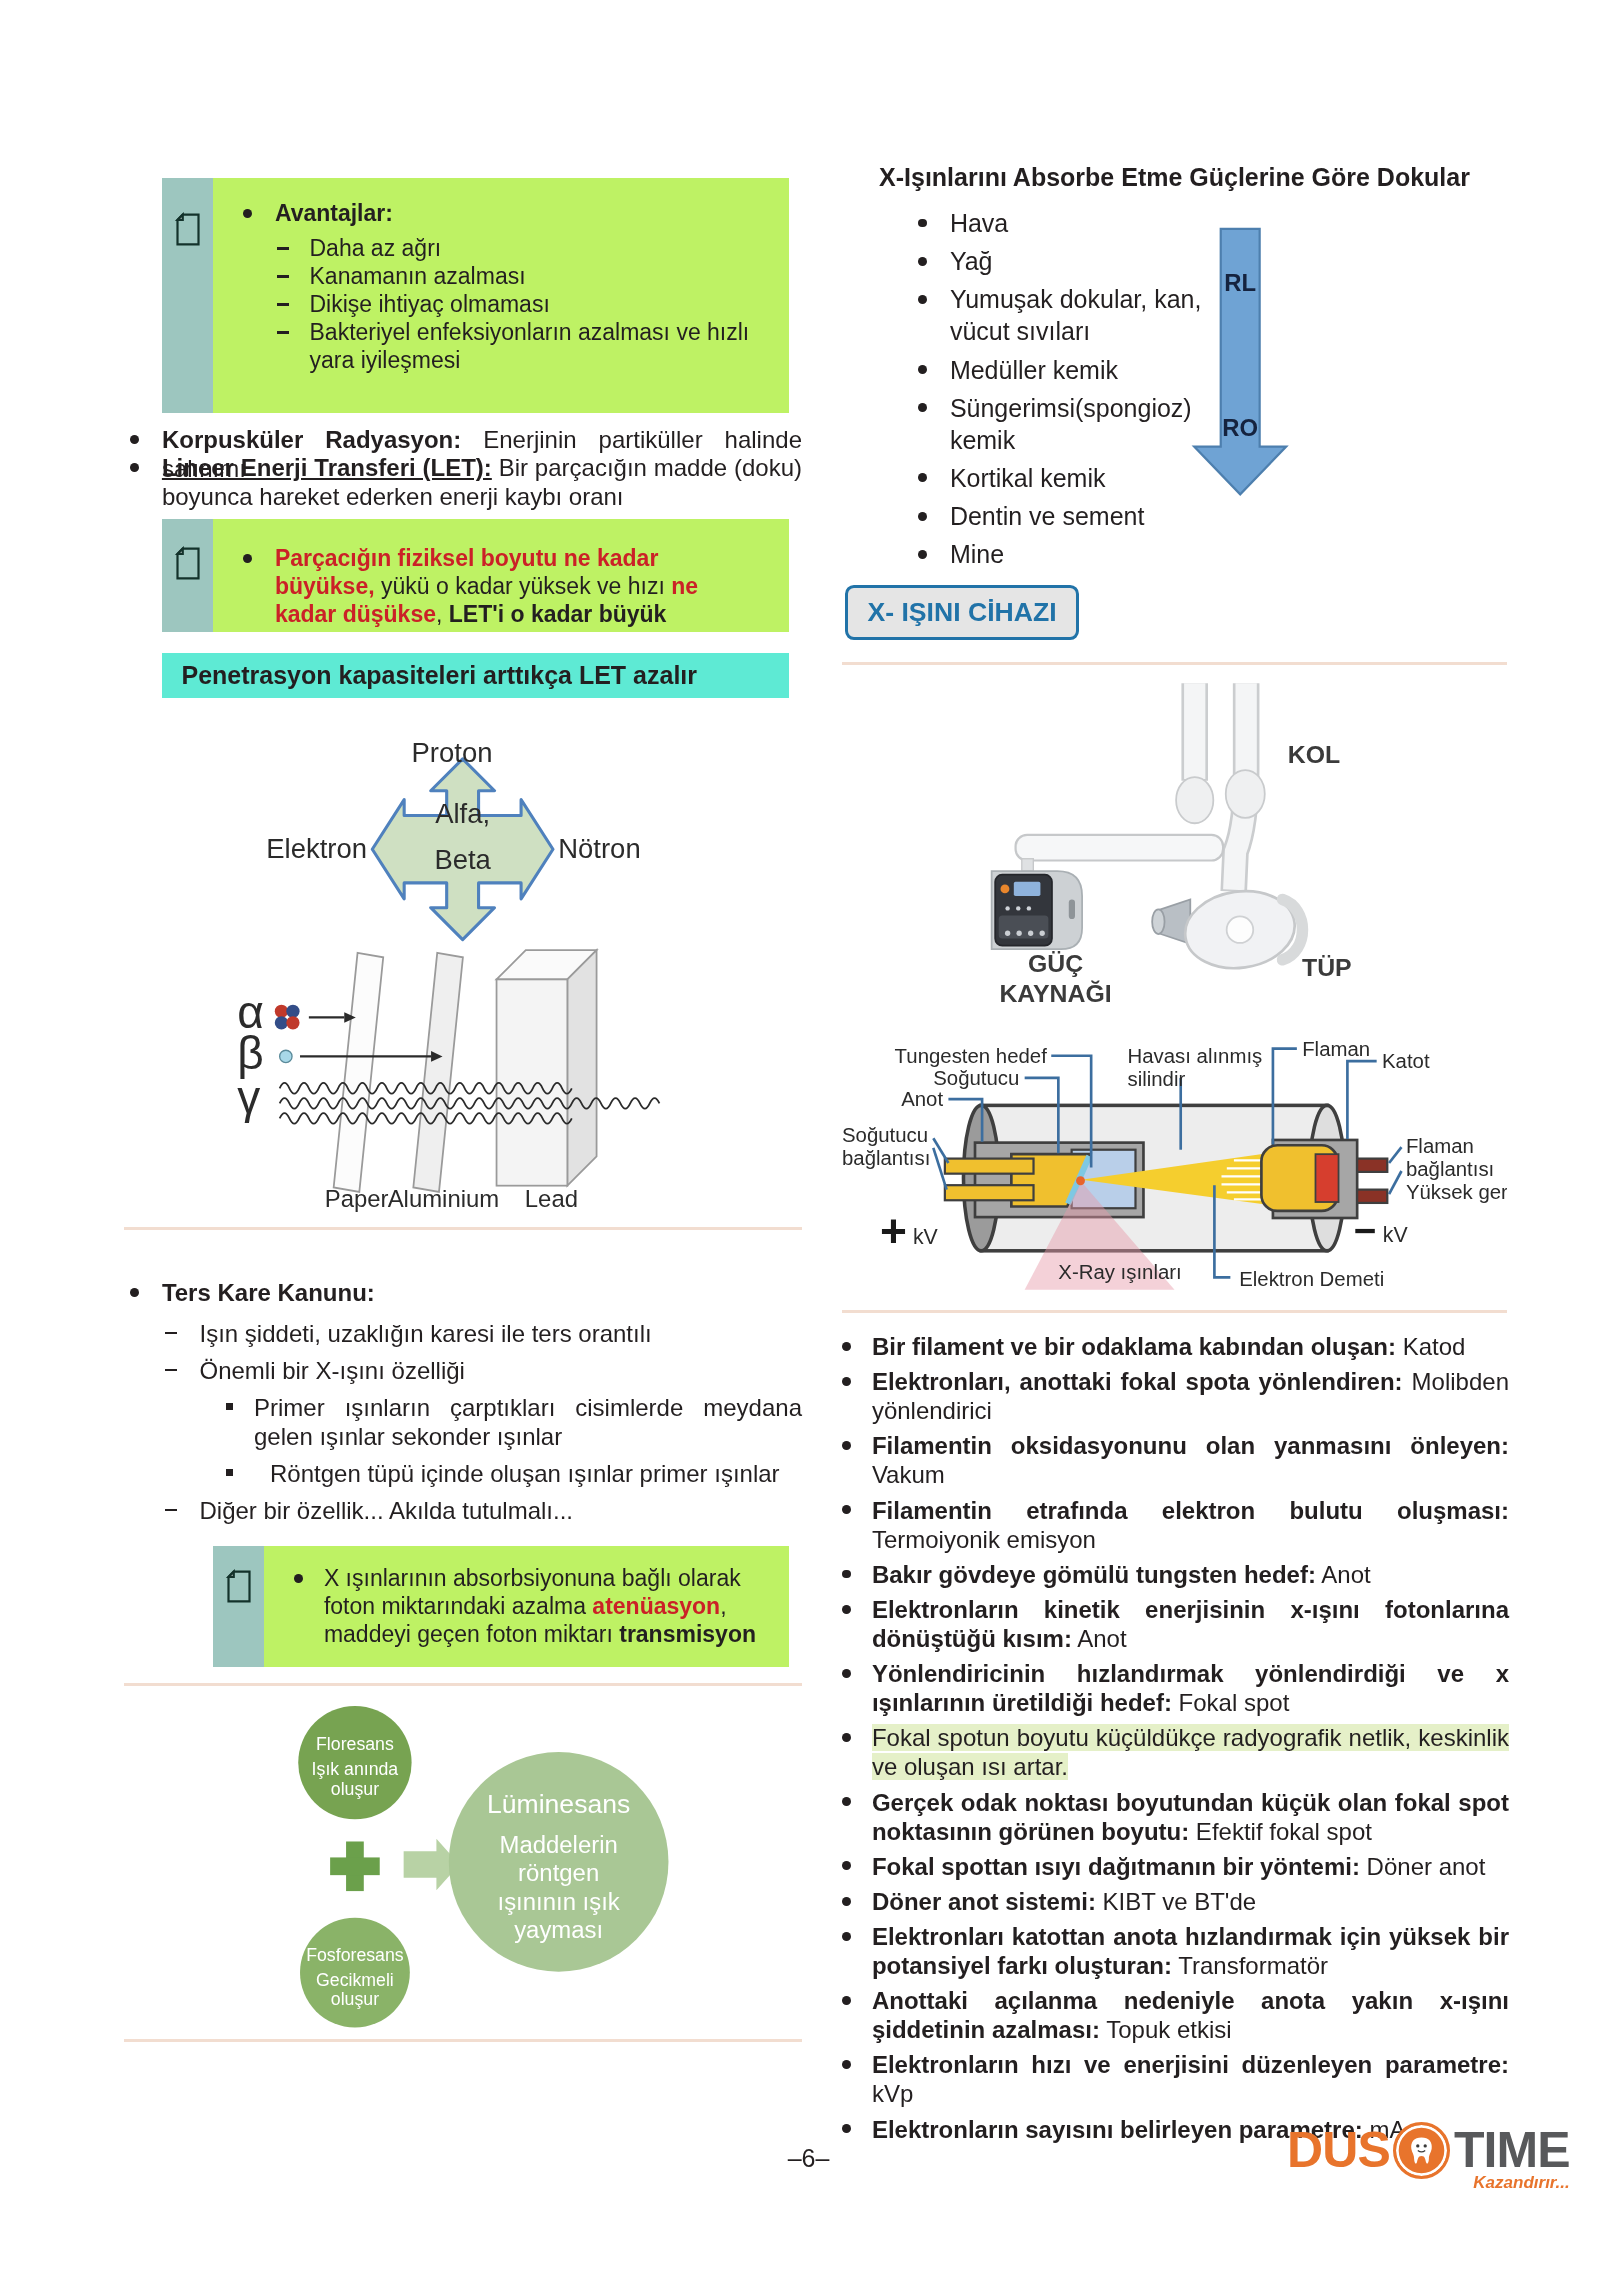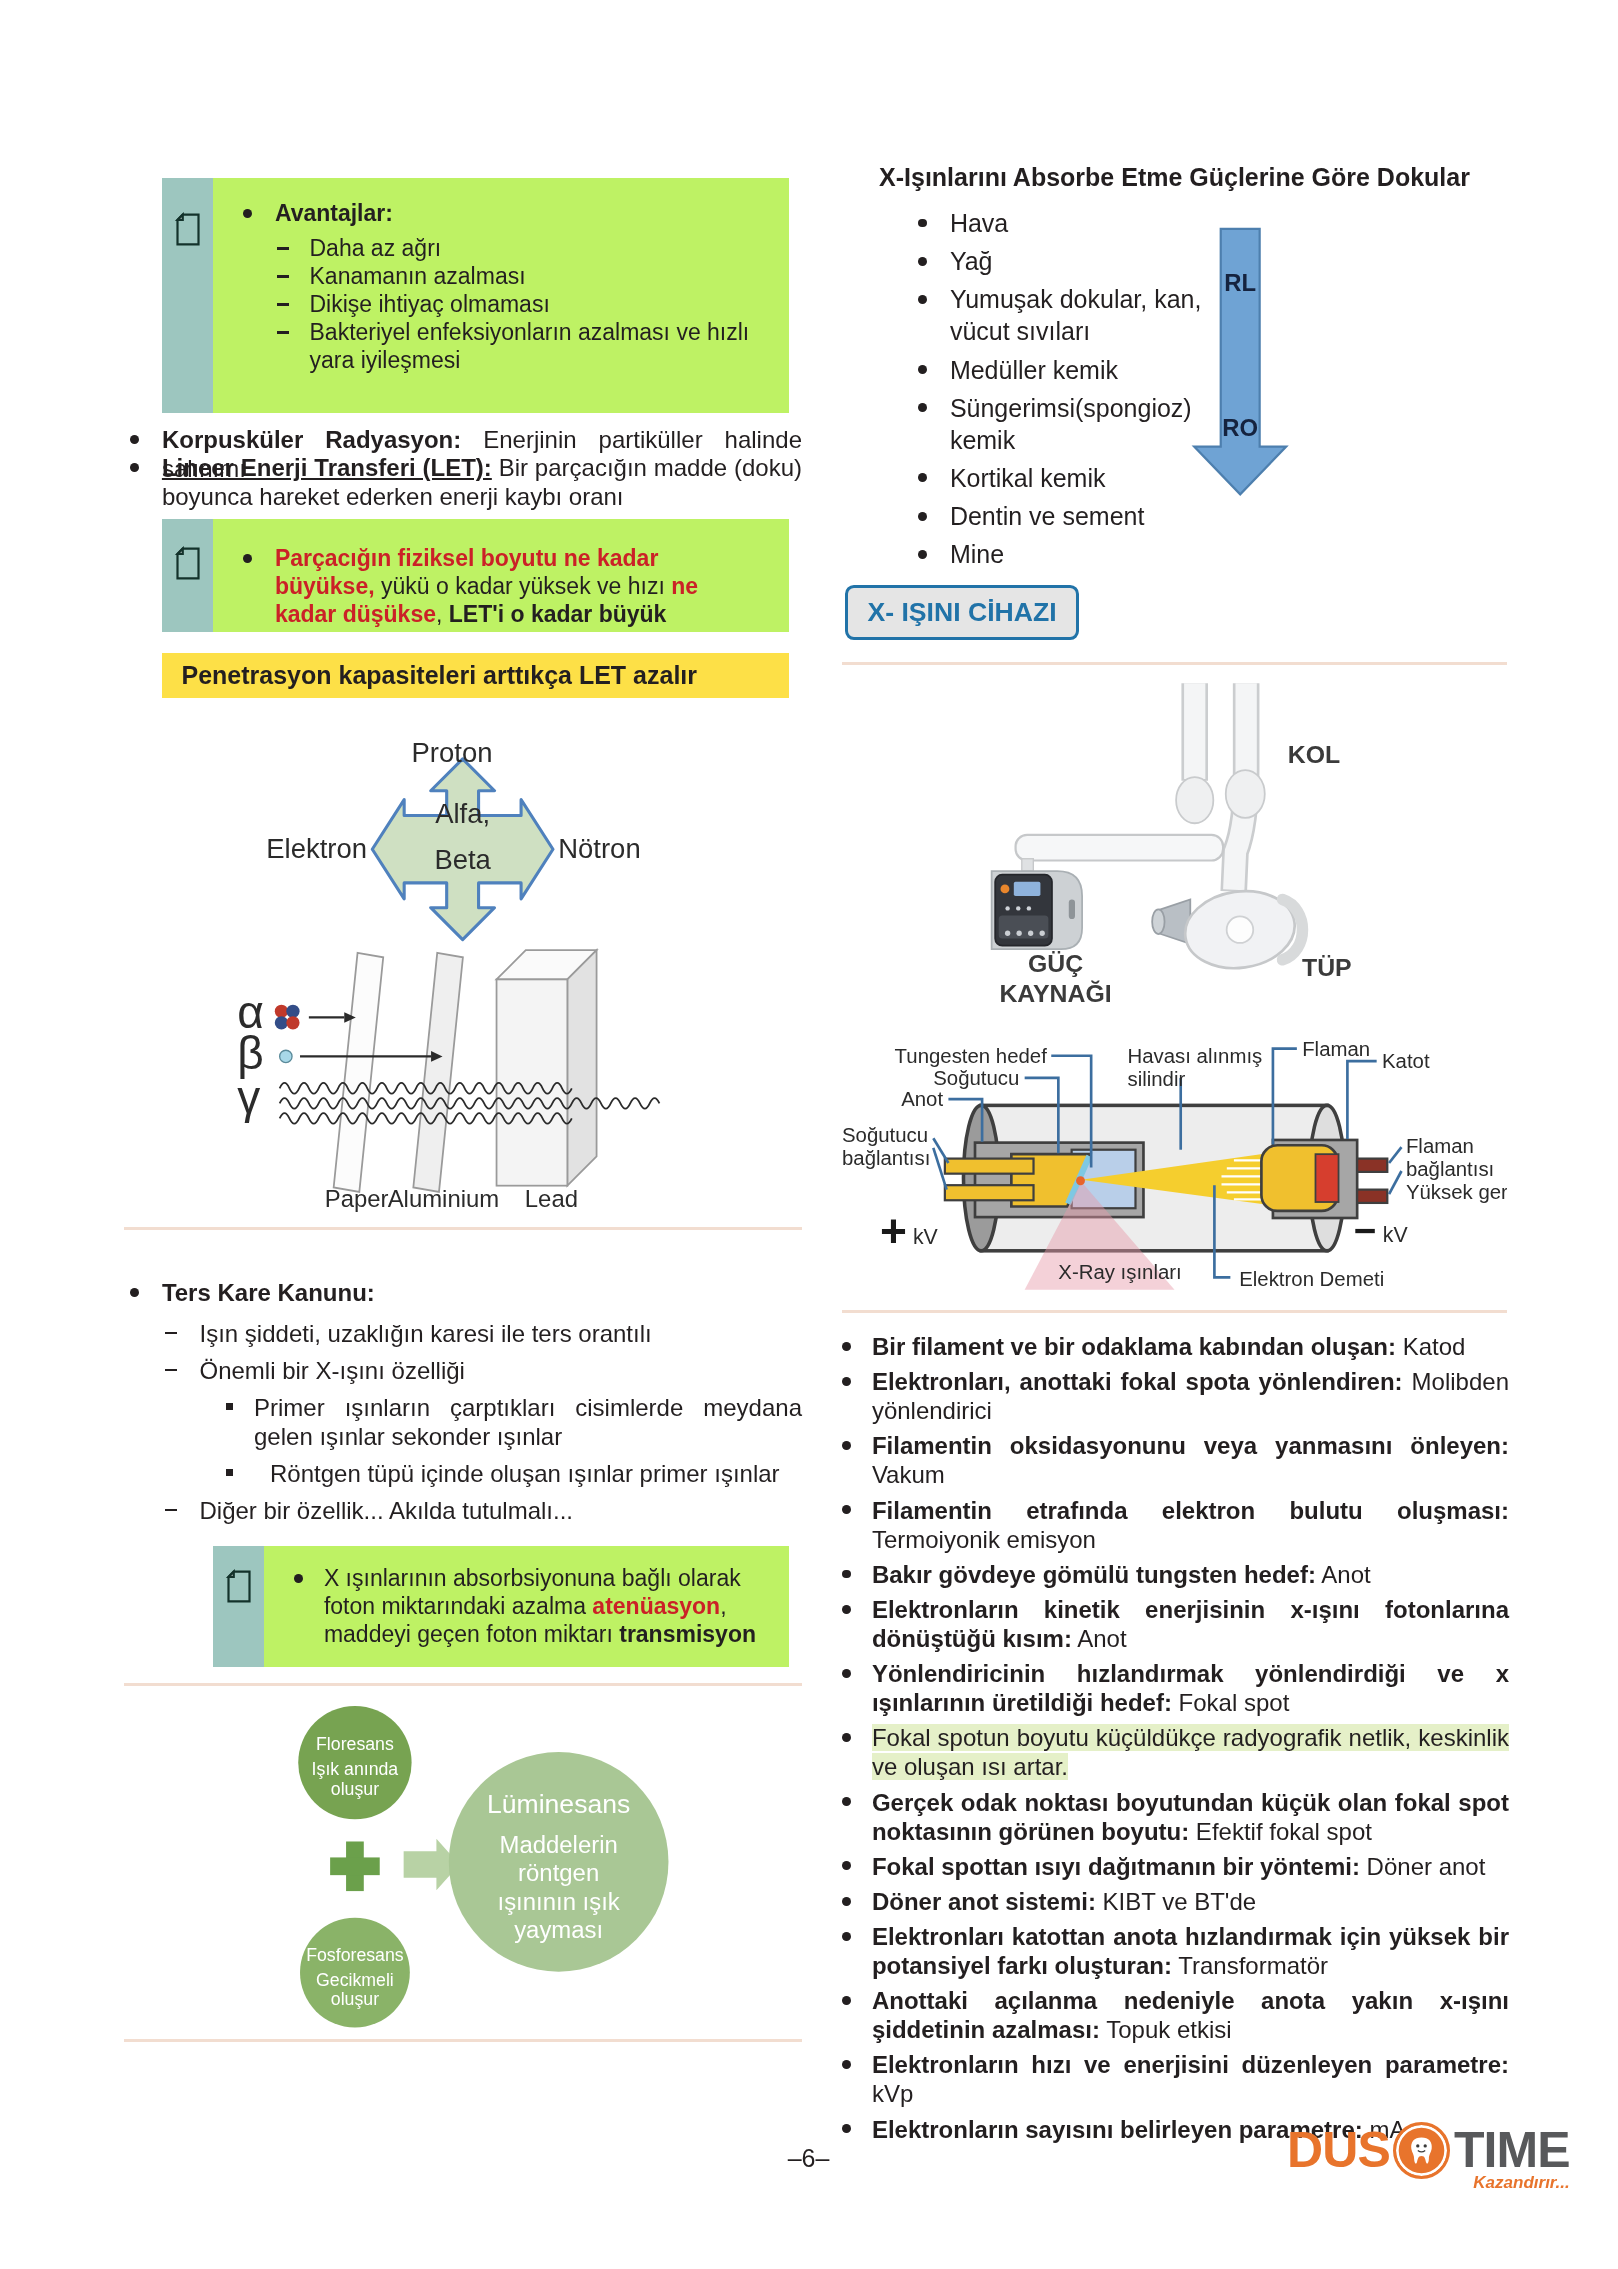--- a/index.html
+++ b/index.html
@@ -13,21 +13,21 @@
   .crow{display:flex;}
   .dot{width:8.9px;height:8.9px;border-radius:50%;background:#231f20;flex:none;margin-top:9.8px;}
   .sq{width:7px;height:7px;background:#231f20;flex:none;margin-top:10.6px;}
   .dashg{width:11.5px;height:2.7px;background:#231f20;flex:none;margin-top:13.3px;}
   .b{font-weight:bold;}
   .red{color:#cb2127;font-weight:bold;}
   .u{text-decoration:underline;}
   .t26{font-size:23px;line-height:28px;}
   .t27{font-size:24px;line-height:29px;}
   .just{text-align:justify;}
-  .banner{position:absolute;background:#fde047;font-weight:bold;font-size:25px;}
+  .banner{position:absolute;background:#5eead4;font-weight:bold;font-size:25px;}
   .divider{position:absolute;height:2.7px;background:#f2ddd0;}
   .hl{background:#e5f0c8;box-decoration-break:clone;-webkit-box-decoration-break:clone;}
   
   .rb{display:flex;margin-bottom:6.2px;}
   .rb .dot{margin-right:21px;}
   .rbt{flex:1;font-size:24px;line-height:29px;text-align:justify;}
   
   .tis{display:flex;margin-bottom:6.2px;}
   .tis .dot{margin-right:23px;margin-top:11.5px;}
   .tist{font-size:25px;line-height:32px;}
@@ -383,21 +383,21 @@
     <div class="rb">
         <span class="dot"></span>
         <div class="rbt"><span class="b">Bir filament ve bir odaklama kabından oluşan:</span><span> Katod</span></div>
       </div>
     <div class="rb">
         <span class="dot"></span>
         <div class="rbt"><span class="b">Elektronları, anottaki fokal spota yönlendiren:</span><span> Molibden yönlendirici</span></div>
       </div>
     <div class="rb">
         <span class="dot"></span>
-        <div class="rbt"><span class="b">Filamentin oksidasyonunu veya yanmasını önleyen:</span><span> Vakum</span></div>
+        <div class="rbt"><span class="b">Filamentin oksidasyonunu olan yanmasını önleyen:</span><span> Vakum</span></div>
       </div>
     <div class="rb">
         <span class="dot"></span>
         <div class="rbt"><span class="b">Filamentin etrafında elektron bulutu oluşması:</span><span> Termoiyonik emisyon</span></div>
       </div>
     <div class="rb">
         <span class="dot"></span>
         <div class="rbt"><span class="b">Bakır gövdeye gömülü tungsten hedef:</span><span> Anot</span></div>
       </div>
     <div class="rb">

